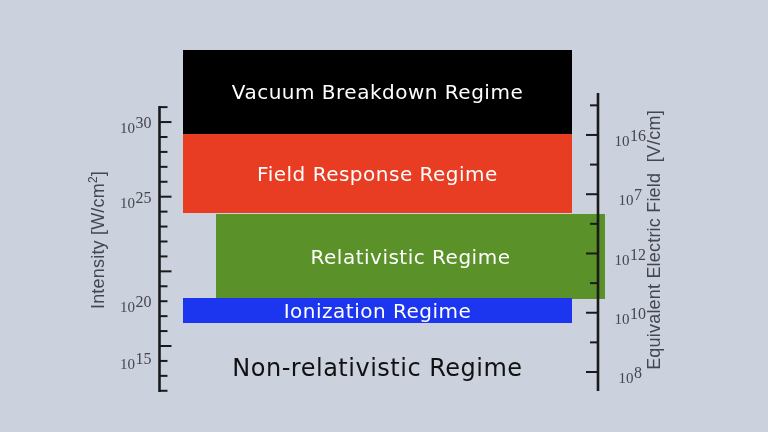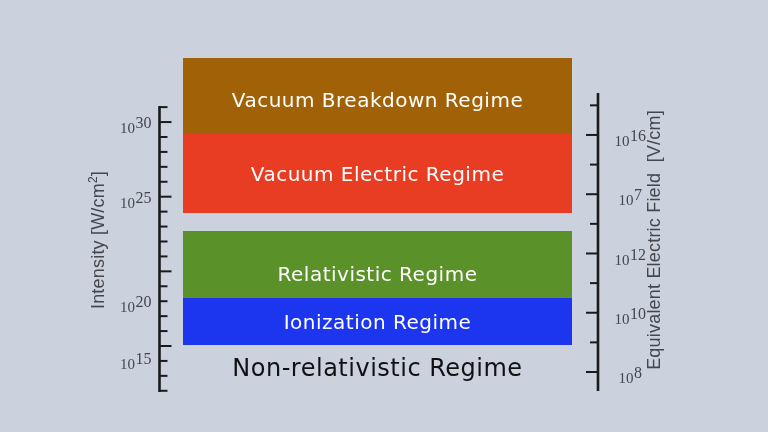--- a/index.html
+++ b/index.html
@@ -55,30 +55,30 @@
     white-space:pre;
     letter-spacing:0.2px;
   }
   .axis-title sup{font-size:12px;}
 </style>
 </head>
 <body>
 
 <div id="stage">
   <div id="bands-layer">
-      <div class="band" style="top: 50.4px; height: 83.6px; background: #a16207; margin-top: 8px;">
+      <div class="band" style="top: 50.4px; height: 83.6px; background: #000000;">
         <span class="band-label" style="color: rgb(255, 255, 255);">Vacuum Breakdown Regime</span>
       </div>
       <div class="band" style="top: 134px; height: 79.1px; background: rgb(232, 60, 35);">
-        <span class="band-label" style="color: rgb(255, 255, 255);">Vacuum Electric Regime</span>
+        <span class="band-label" style="color: rgb(255, 255, 255);">Field Response Regime</span>
       </div>
-      <div class="band" style="top: 231px; height: 85.1px; background: rgb(90, 145, 40);">
+      <div class="band" style="top: 214px; height: 85.1px; background: rgb(90, 145, 40); margin-left: 33px;">
         <span class="band-label" style="color: rgb(255, 255, 255);">Relativistic Regime</span>
       </div>
-      <div class="band" style="top: 298.2px; height: 47px; background: rgb(28, 54, 239);">
+      <div class="band" style="top: 298.2px; height: 25px; background: rgb(28, 54, 239);">
         <span class="band-label" style="color: rgb(255, 255, 255);">Ionization Regime</span>
       </div>
       <div class="floating-label" style="top: 354.4px; color: rgb(17, 17, 17);">Non-relativistic Regime</div>
     </div>
   <svg id="axes-svg" width="768" height="432">
       <line x1="159.5" y1="106" x2="159.5" y2="392" stroke="#1a1a1a" stroke-width="2.6" stroke-linecap="butt"></line>
       <line x1="598" y1="93" x2="598" y2="391" stroke="#1a1a1a" stroke-width="2.6" stroke-linecap="butt"></line>
       <line x1="159.5" y1="390.79" x2="167.5" y2="390.79" stroke="#1a1a1a" stroke-width="2" stroke-linecap="butt"></line>
       <line x1="159.5" y1="375.86" x2="167.5" y2="375.86" stroke="#1a1a1a" stroke-width="2" stroke-linecap="butt"></line>
       <line x1="159.5" y1="360.93" x2="167.5" y2="360.93" stroke="#1a1a1a" stroke-width="2" stroke-linecap="butt"></line>

